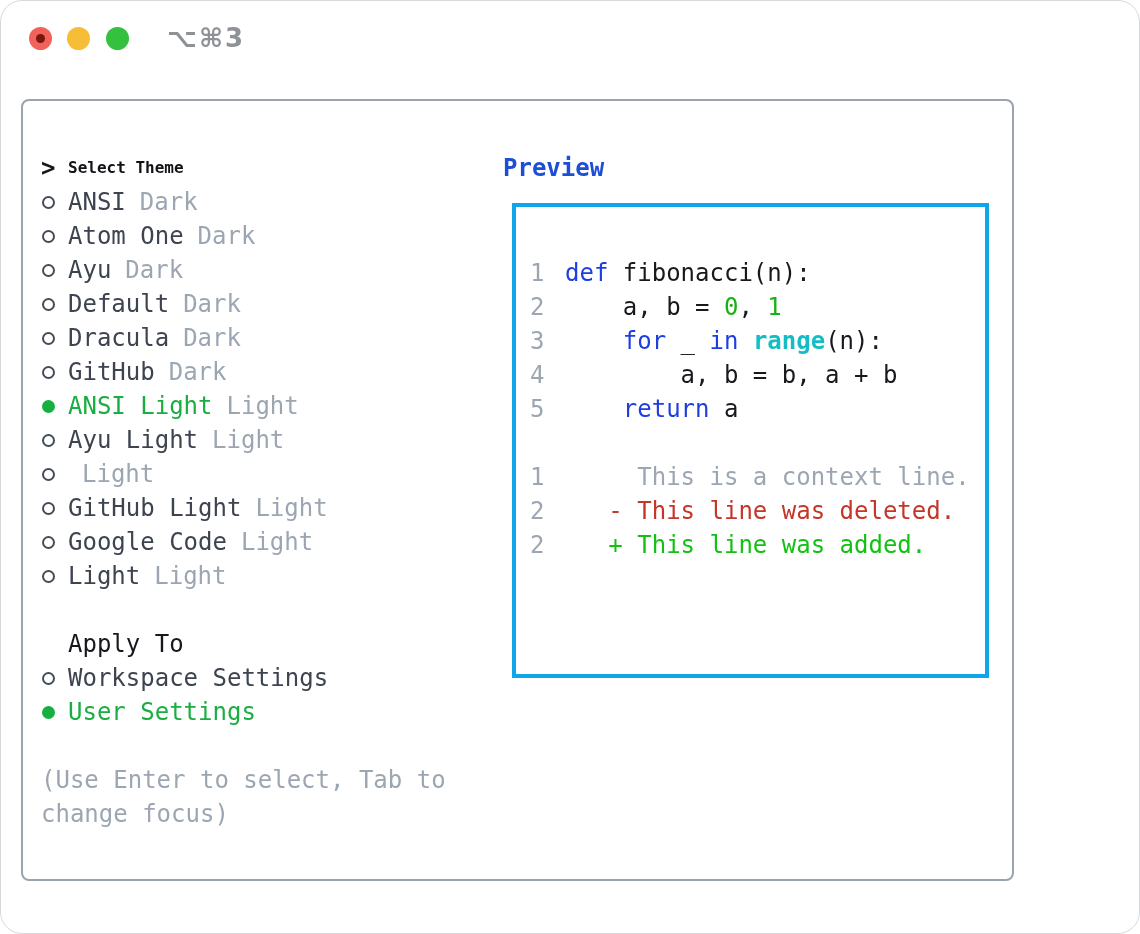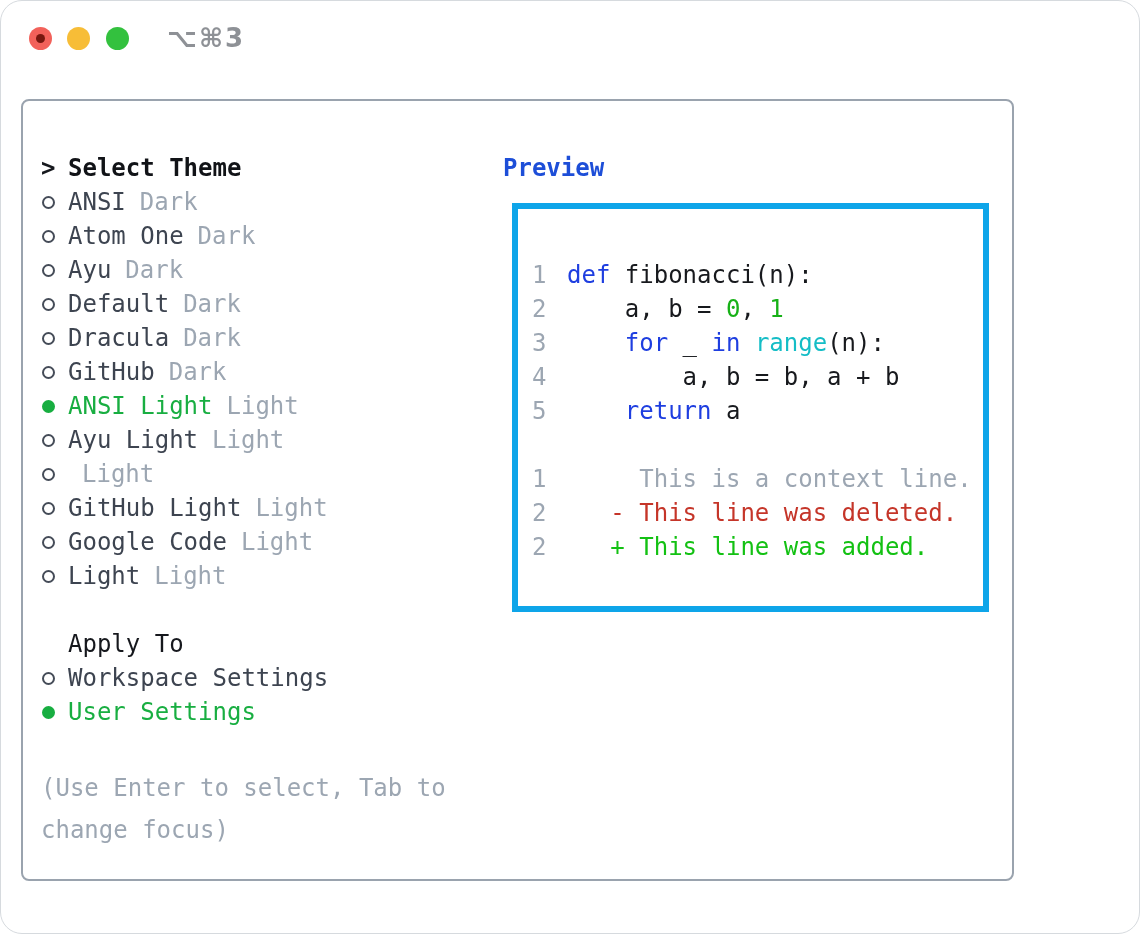--- a/index.html
+++ b/index.html
@@ -31,40 +31,40 @@
        font-size:24px;white-space:pre;}
   .spacer{height:34px;}
 
   
   .left-col{position:absolute;left:18px;top:50px;width:440px;}
   .bullet-col{display:inline-flex;width:27px;flex:0 0 27px;align-items:center;}
   .prompt{color:#16181d;font-weight:bold;font-size:24px;}
   .circle{width:13px;height:13px;border-radius:50%;box-sizing:border-box;
           border:2px solid #454c58;margin-left:1px;}
   .selected .circle{background:var(--green,#18ae41);border-color:var(--green,#18ae41);}
-  .hdr{color:#111317;font-weight:bold;font-size:24px;}
+  .hdr{color:#111317;font-weight:bold;font-size:16px;}
   .name{color:#3d4450;}
   .selected .name{color:var(--green,#18ae41);}
   .variant{color:var(--muted,#9ca6b2);margin-left:14px;}
   .apply-hdr .name{color:#16181d;}
   .help-line{height:34px;line-height:34px;font-size:24px;color:var(--muted,#9ca6b2);
-             white-space:pre;margin-top:8px;}
+             white-space:pre;}
 
   
   .preview-hdr{position:absolute;left:480px;top:50px;height:34px;line-height:34px;
                font-size:24px;font-weight:bold;color:#1d4ed8;white-space:pre;}
-  .preview-box{position:absolute;left:489px;top:102px;width:477px;height:409px;
-               box-sizing:border-box;border:6px solid #0ea5e9;background:#ffffff;}
+  .preview-box{position:absolute;left:489px;top:102px;width:477px;height:475px;
+               box-sizing:border-box;border:4px solid #0ea5e9;background:#ffffff;}
   .code{position:absolute;left:14px;top:49px;}
   .cline{height:34px;line-height:34px;font-size:24px;white-space:pre;}
   .ln{display:inline-block;width:35px;color:var(--muted,#9ca6b2);}
   .tok-pl{color:#17191d;}
   .tok-kw{color:var(--kw,#1e3ee0);}
   .tok-lit{color:var(--lit,#17b117);}
-  .tok-fn{color:var(--fn,#14bdc6);}
+  .tok-fn{color:var(--fn,#14bdc6);font-weight:bold;}
   .tok-ctx{color:var(--muted,#9ca6b2);}
   .tok-del{color:var(--del,#c53529);}
   .tok-add{color:var(--add,#13c113);}
 </style>
 </head>
 <body>
 
 <div class="window">
 
   <div class="titlebar">

